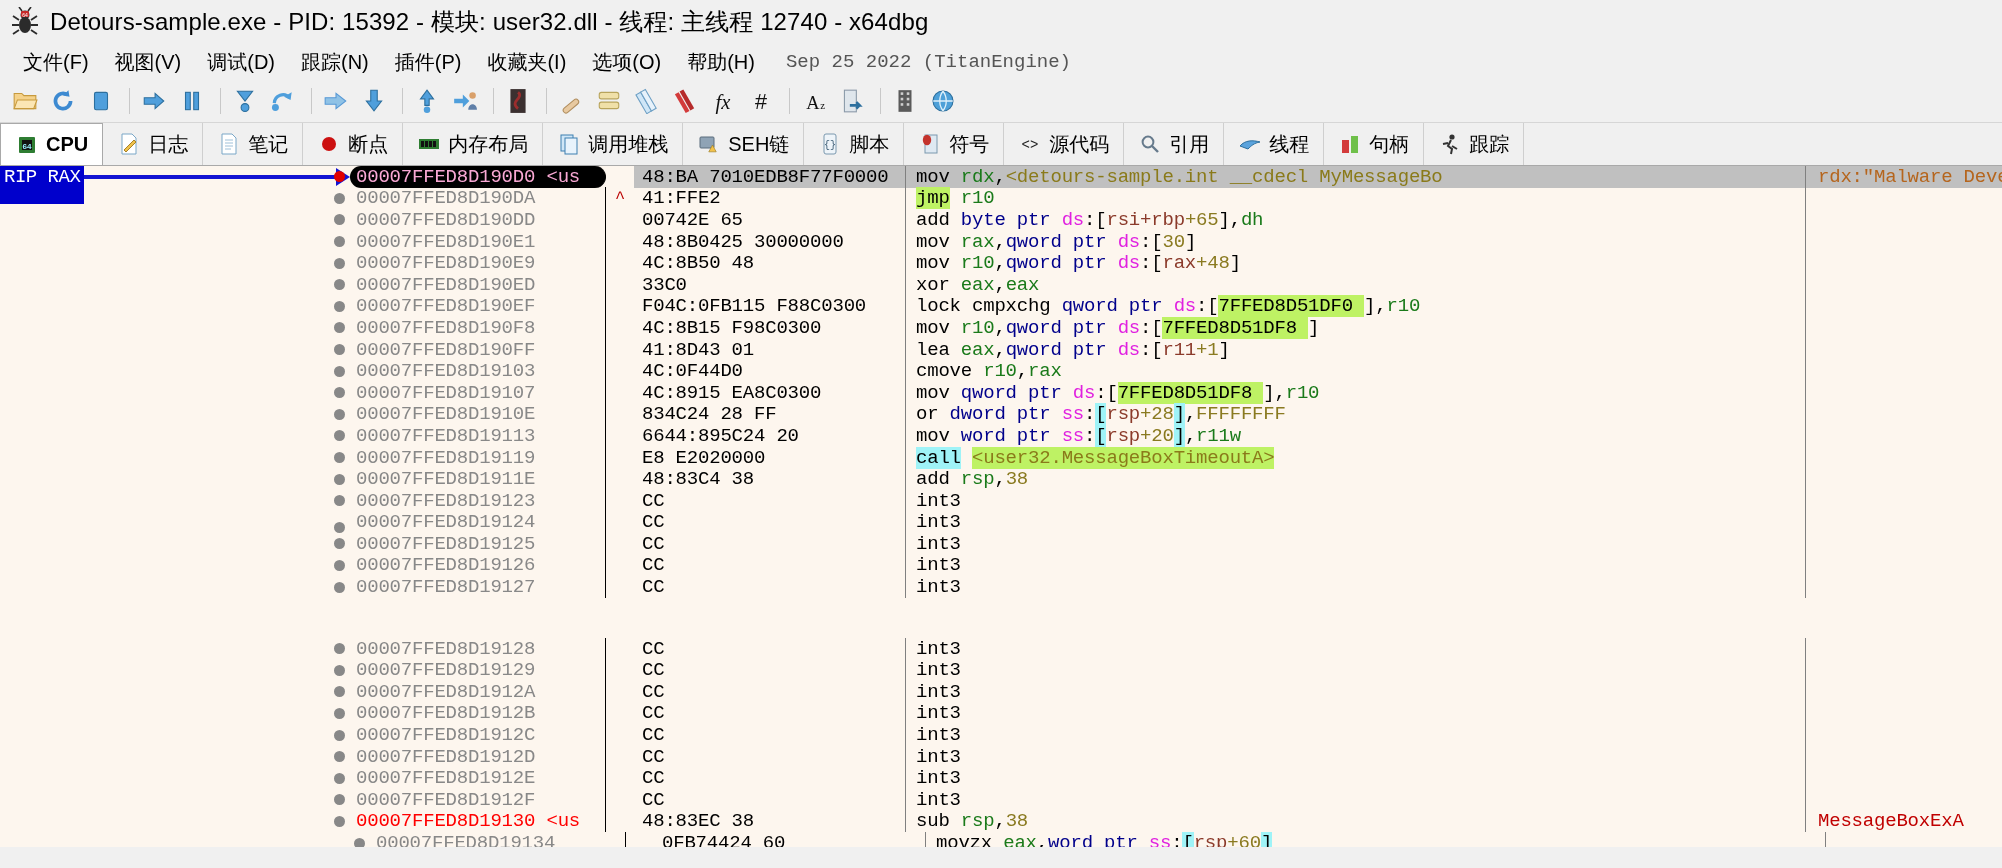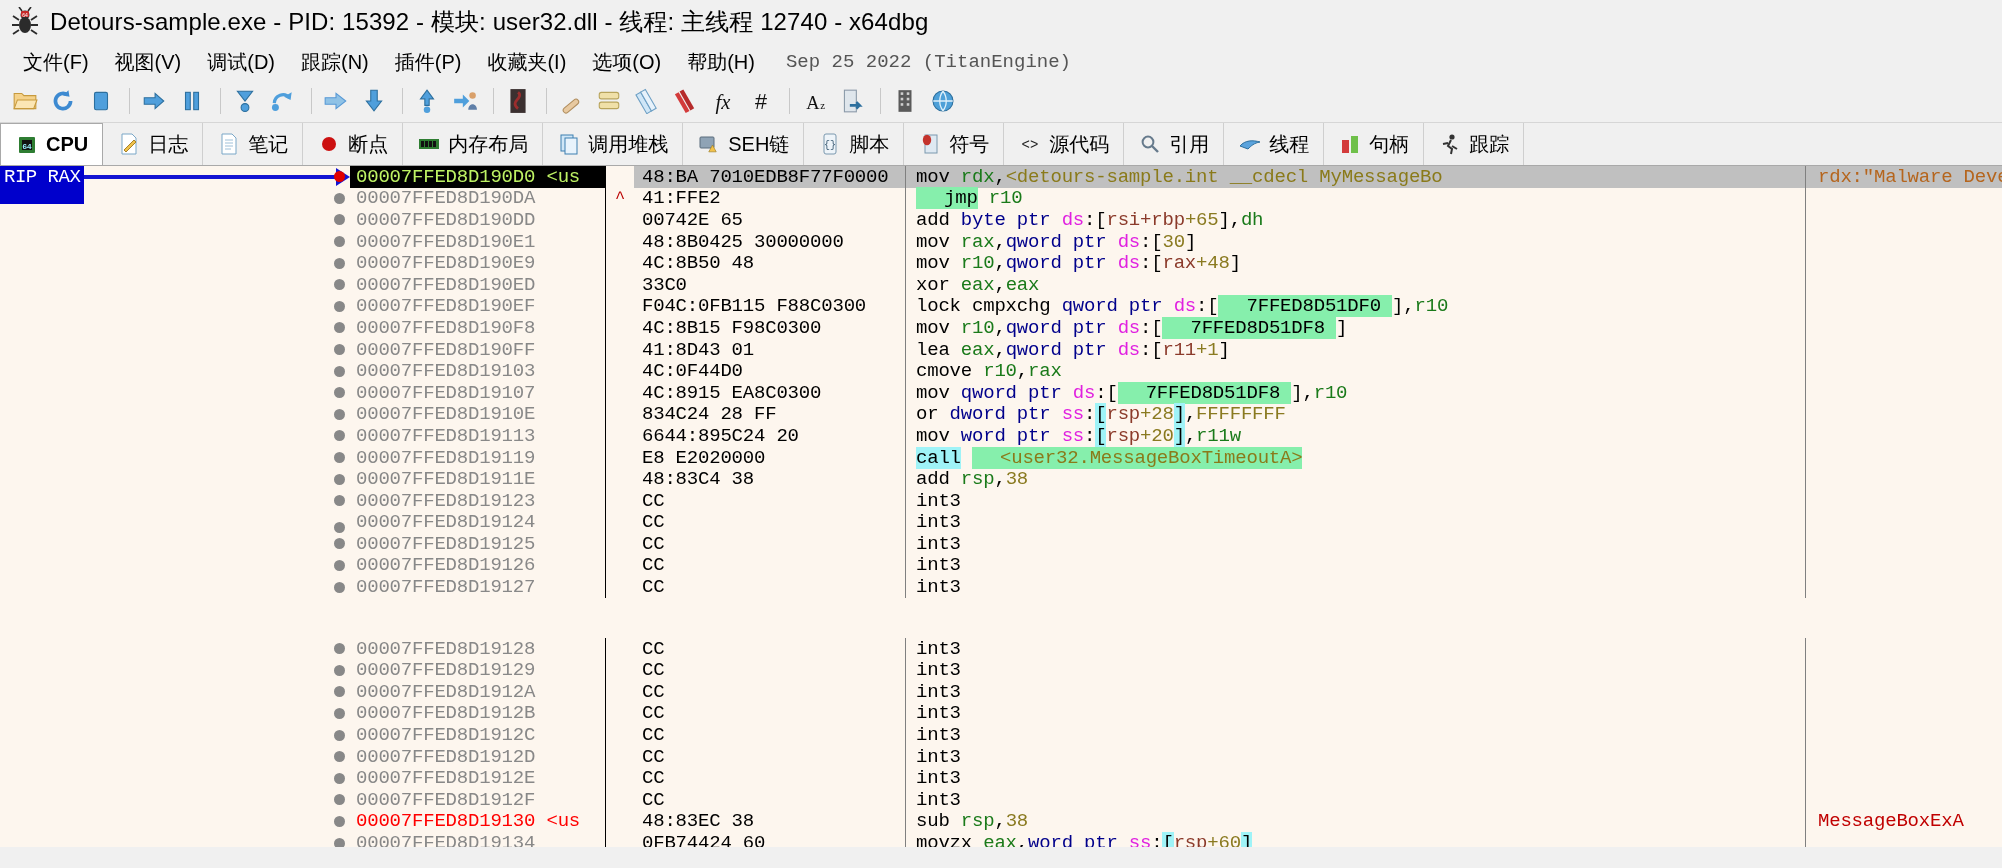--- a/index.html
+++ b/index.html
@@ -74,28 +74,28 @@
   .c-arrow{width:28px;flex:0 0 28px;text-align:center;color:#b00;font-size:17px;}
   .c-bytes{
     width:272px;flex:0 0 272px;padding-left:8px;color:#000;overflow:hidden;
     border-right:1px solid #808080;box-sizing:border-box;letter-spacing:-0.2px;
   }
   .c-dis{
     width:900px;flex:0 0 900px;padding-left:10px;overflow:hidden;
     box-sizing:border-box;border-right:1px solid #808080;letter-spacing:-0.2px;
   }
   .c-cmt{flex:1 1 auto;padding-left:12px;overflow:hidden;color:#c00000;letter-spacing:-0.2px;}
-  .row.sel .c-addr{color:#bef264;background:#000;}
+  .row.sel .c-addr{color:#f9a8d4;background:#000;border-radius:11px;}
   .row.sel .c-bytes,.row.sel .c-dis,.row.sel .c-cmt{background:#c0c0c0;}
   .row.sel .c-cmt{color:#b5651d;}
   .addr-red{color:#ff0000 !important;}
   
   .mn{color:#000;} .reg{color:#1a7a1a;} .kw{color:#00008b;} .seg{color:#e020e0;}
   .num{color:#8a7a20;} .memreg{color:#8b3a2a;} .sym{color:#8a7a1a;}
-  .hl-y{background:#86efac;padding-left:28px;} .hl-c{background:#9ff3f7;}
+  .hl-y{background:#bef264;} .hl-c{background:#9ff3f7;}
   .brk{color:#000;}
   
   #ripbox{
     position:absolute;left:0;top:0;height:20px;display:flex;align-items:center;
   }
   #riplabel{
     background:#0000cc;color:#fff;font-family:"Liberation Mono",monospace;
     font-size:19px;padding:17px 4px;height:20px;line-height:20px;letter-spacing:-0.5px;
   }
   #ripline{height:4px;background:#1414d2;flex:1 1 auto;}
@@ -758,21 +758,21 @@
           <div class="c-bp">
             <span class="bpdot"></span>
           </div>
         </div>
         <div class="c-addr addr-red">00007FFED8D19130 &lt;us</div>
         <div class="c-arrow"></div>
         <div class="c-bytes">48:83EC 38</div>
         <div class="c-dis"><span class="mn">sub</span> <span class="reg">rsp</span>,<span class="num">38</span></div>
         <div class="c-cmt">MessageBoxExA</div>
       </div>
-      <div class="row" style="height: 21.6px;">
+      <div class="row" style="height: 21.6px; padding-left: 20px;">
         <div class="c-side" style="display: flex; justify-content: flex-end;">
           <div class="c-bp">
             <span class="bpdot"></span>
           </div>
         </div>
         <div class="c-addr">00007FFED8D19134</div>
         <div class="c-arrow"></div>
         <div class="c-bytes">0FB74424 60</div>
         <div class="c-dis"><span class="mn">movzx</span> <span class="reg">eax</span>,<span class="kw">word ptr</span> <span class="seg">ss</span>:<span class="hl-c brk">[</span><span class="memreg">rsp</span><span class="num">+60</span><span class="hl-c brk">]</span></div>
         <div class="c-cmt"></div>

